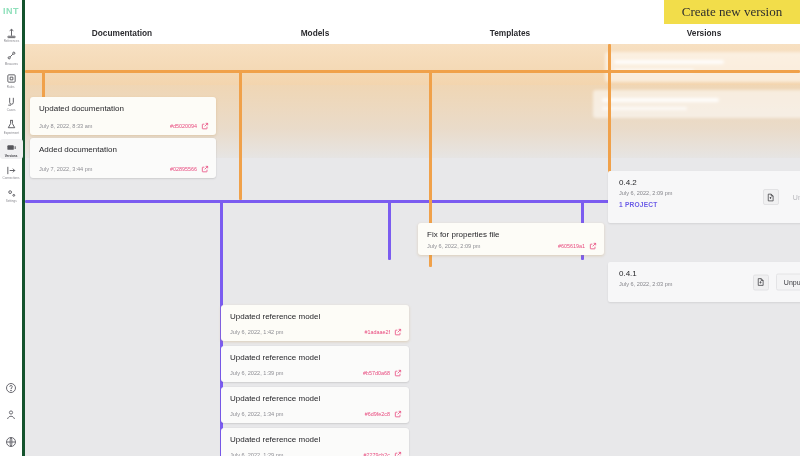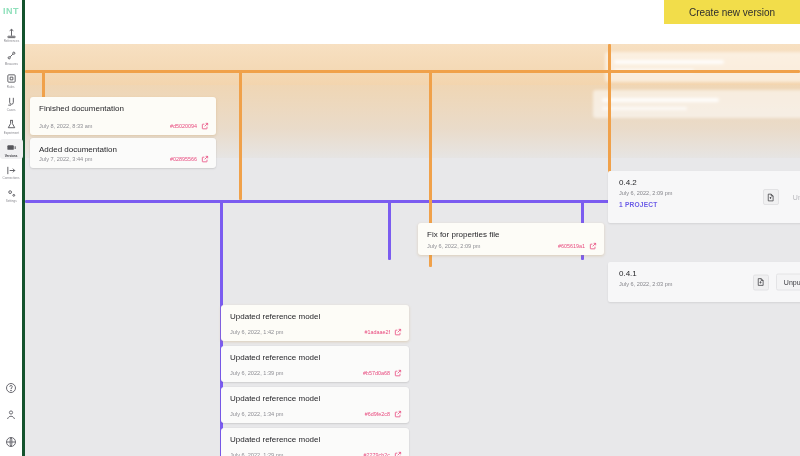--- a/index.html
+++ b/index.html
@@ -35,22 +35,22 @@
   .nav-item.active .nav-lbl { color:#3a3a40; font-weight:700; }
 
   .bottom-icons { margin-top: auto; margin-bottom: 8px; display:flex; flex-direction:column; align-items:center; gap: 14px;}
   .bottom-icons .nav-ico { width: 13px; height: 13px; color:#6b6b72; }
   .bottom-icons .nav-ico svg { width: 12px; height: 12px; }
 
   
   #topbar { position: absolute; left: 25px; top: 0; right: 0; height: 24px; background:#fff; z-index: 55; }
   #create-btn {
     position:absolute; right: 0; top: 0; width: 136px; height: 24px;
-    background: #f2dd4a; color:#2e2e2e; font-size: 10px;
-    display:flex; align-items:center; justify-content:center; cursor:pointer;
+    background: #f2dd4a; color:#2e2e2e; font-size: 13px;
+    display:flex; align-items:center; justify-content:center; cursor:pointer;font-family:Liberation Serif, serif;
   }
   #colheaders {
     position:absolute; left:25px; top:24px; right:0; height: 20px;
     background:#fff; z-index: 55;
   }
   .colhead {
     position:absolute; top:4px; font-size: 8.3px; font-weight: 700; color:#2c2c30;
     transform: translateX(-50%); white-space: nowrap;
   }
 
@@ -243,20 +243,26 @@
             <path d="M12 3c-2.5 3-2.5 15 0 18"></path>
         </svg>
       </span>
     </div>
   </div>
 
   <div id="topbar">
     <div id="create-btn">Create new version</div>
   </div>
 
+  <div id="colheaders">
+      <div class="colhead" style="left: 97px;">Documentation</div>
+      <div class="colhead" style="left: 290px;">Models</div>
+      <div class="colhead" style="left: 485px;">Templates</div>
+      <div class="colhead" style="left: 679px;">Versions</div>
+    </div>
 
   <div id="canvas">
     <div class="band-orange"></div>
     <div class="band-orange2"></div>
     <div class="band-grey"></div>
 
     <div class="ghost" style="left:580px; top:8px; width:200px; height:30px;">
       <div class="g-l1"></div>
         <div class="g-l2"></div>
     </div>
@@ -271,32 +277,32 @@
         <div class="lane-v" style="left: 17px; top: 26px; height: 58px; background: rgb(240, 161, 74);"></div>
         <div class="lane-v" style="left: 214px; top: 26px; height: 130px; background: rgb(240, 161, 74);"></div>
         <div class="lane-v" style="left: 404px; top: 26px; height: 197px; background: rgb(240, 161, 74);"></div>
         <div class="lane-v" style="left: 583px; top: 0px; height: 156px; background: rgb(240, 161, 74);"></div>
         <div class="lane-v" style="left: 195px; top: 156px; height: 300px; background: rgb(123, 92, 240);"></div>
         <div class="lane-v" style="left: 363px; top: 156px; height: 60px; background: rgb(123, 92, 240);"></div>
         <div class="lane-v" style="left: 556px; top: 156px; height: 60px; background: rgb(123, 92, 240);"></div>
       </div>
     <div id="cards">
         <div class="card tint-orange" style="left: 5px; top: 53px; width: 186px; height: 38px;">
-          <div class="card-title">Finished documentation</div>
+          <div class="card-title">Updated documentation</div>
           <div class="card-date">July 8, 2022, 8:33 am</div>
           <div class="card-hash">#d5020094</div>
           <div class="card-link">
             <svg viewBox="0 0 24 24" fill="none" stroke="currentColor" stroke-width="2.4">
               <path d="M14 4h6v6"></path>
               <path d="M20 4L11 13"></path>
               <path d="M18 14v5a1.5 1.5 0 0 1-1.5 1.5h-11A1.5 1.5 0 0 1 4 19V8a1.5 1.5 0 0 1 1.5-1.5H10"></path>
             </svg>
           </div>
         </div>
-        <div class="card" style="left: 5px; top: 94px; width: 186px; height: 30px;">
+        <div class="card" style="left: 5px; top: 94px; width: 186px; height: 40px;">
           <div class="card-title">Added documentation</div>
           <div class="card-date">July 7, 2022, 3:44 pm</div>
           <div class="card-hash">#02895566</div>
           <div class="card-link">
             <svg viewBox="0 0 24 24" fill="none" stroke="currentColor" stroke-width="2.4">
               <path d="M14 4h6v6"></path>
               <path d="M20 4L11 13"></path>
               <path d="M18 14v5a1.5 1.5 0 0 1-1.5 1.5h-11A1.5 1.5 0 0 1 4 19V8a1.5 1.5 0 0 1 1.5-1.5H10"></path>
             </svg>
           </div>

